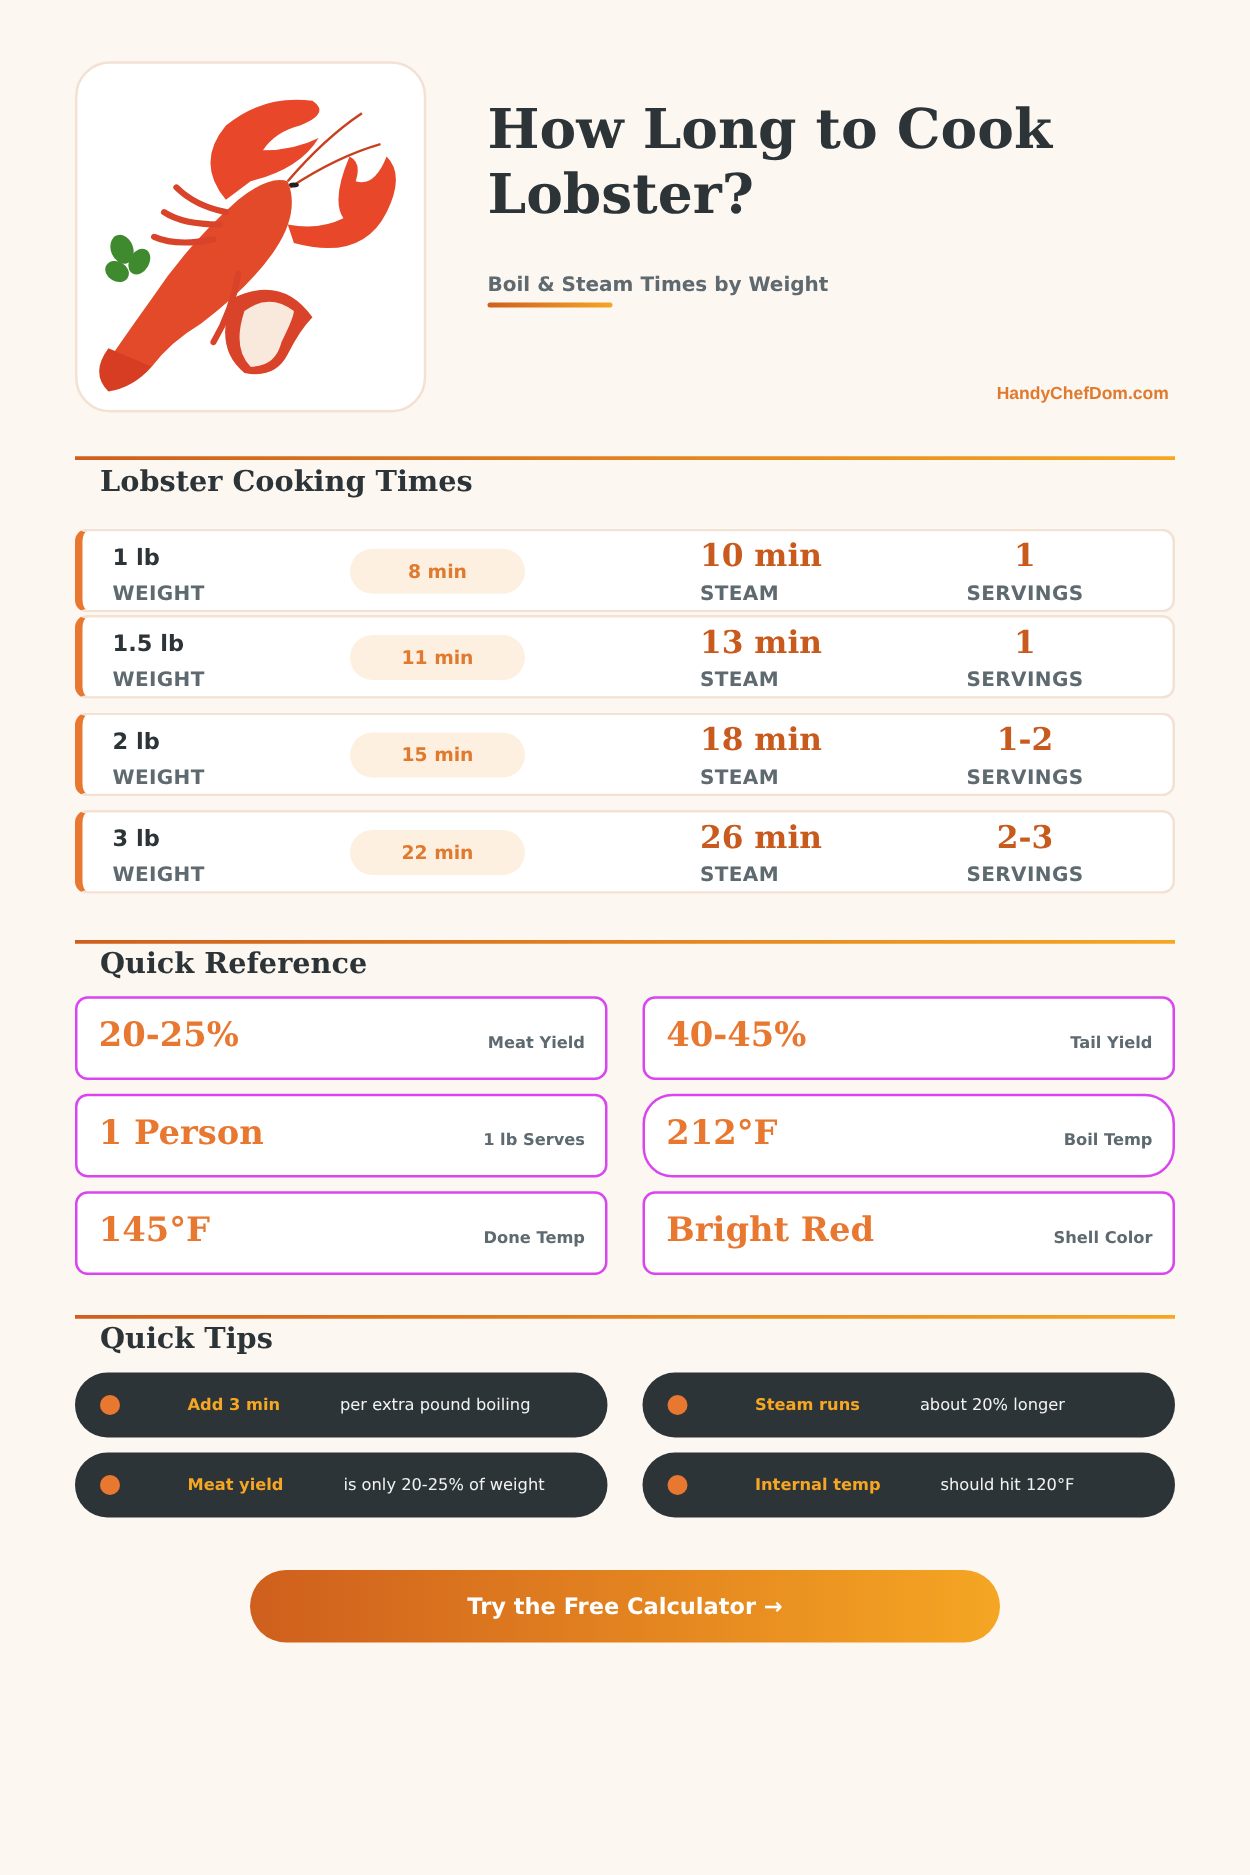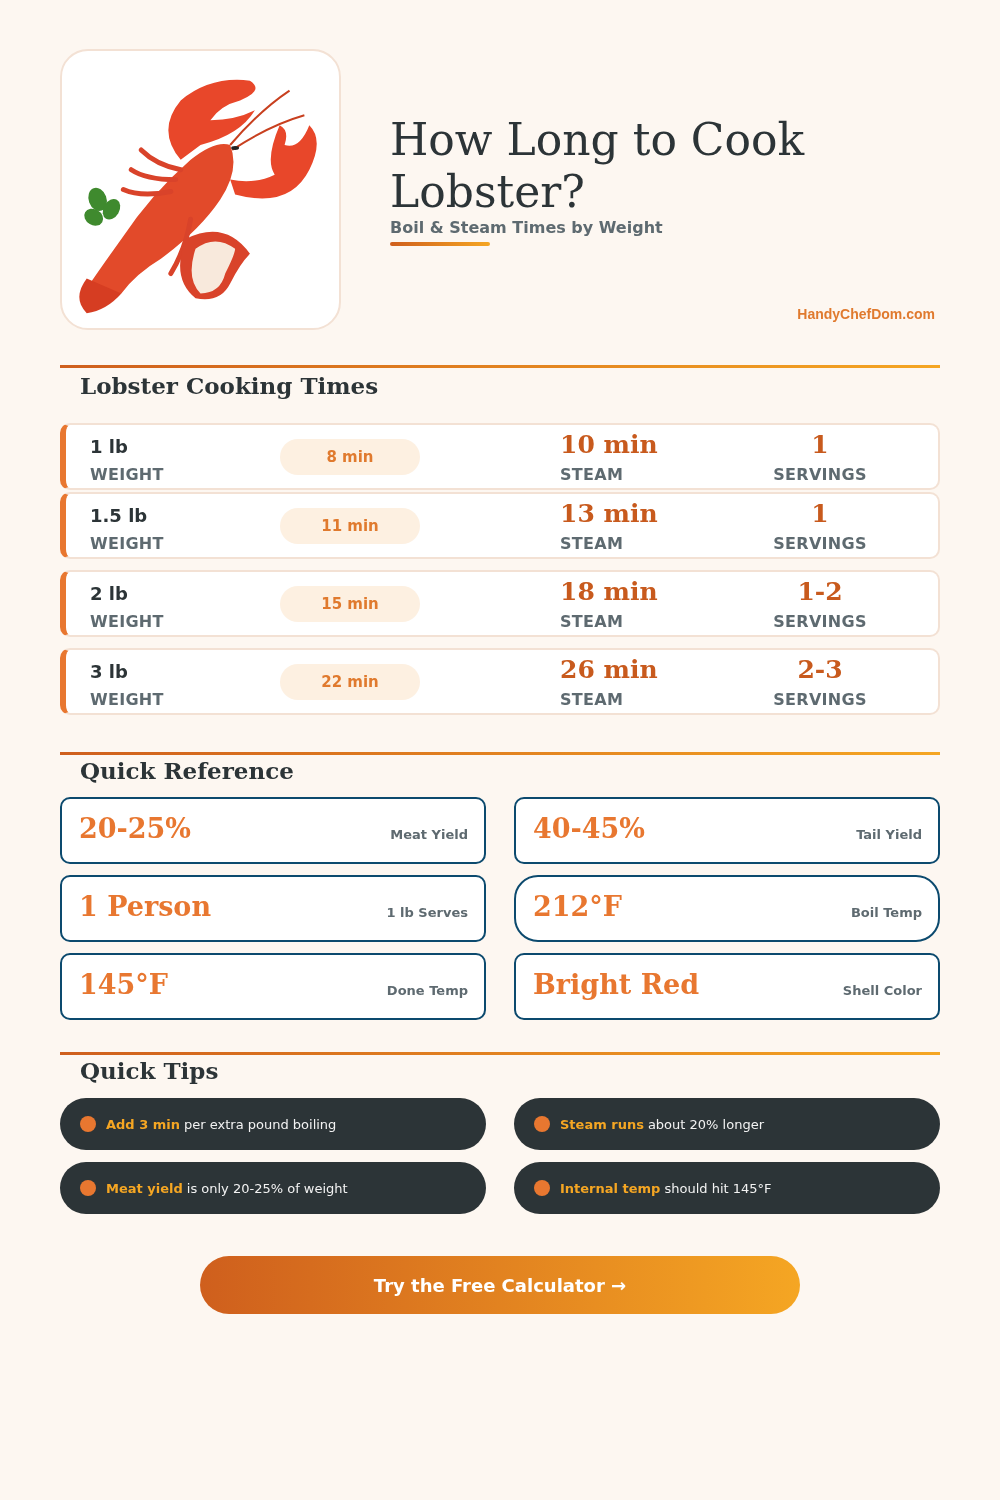--- a/index.html
+++ b/index.html
@@ -12,22 +12,22 @@
     overflow: hidden;
   }
   .hero-img {
     position: absolute; left: 60px; top: 49px; width: 281px; height: 281px;
     background: #fff; border: 2px solid #f3e1d4; border-radius: 28px;
     overflow: hidden;
   }
   .hero-img svg { width: 100%; height: 100%; display: block; }
   .title {
     position: absolute; left: 390px; top: 78px; width: 560px;
-    font-family: "DejaVu Serif", serif; font-weight: normal;
-    font-size: 44px; line-height: 52px; color: #2c3437; margin-top: 36px;
+    font-family: "DejaVu Serif", serif; font-weight: bold;
+    font-size: 44px; line-height: 52px; color: #2c3437;
   }
   .subtitle {
     position: absolute; left: 390px; top: 218px;
     font-size: 16px; font-weight: bold; color: #5e6a70;
   }
   .subtitle-bar {
     position: absolute; left: 390px; top: 242px; width: 100px; height: 4px;
     border-radius: 2px; background: linear-gradient(90deg, #cf5f1d, #f5a623);
   }
   .brand {
@@ -69,36 +69,36 @@
     font-size: 25px; color: #c85a1d;
   }
   .time-row .serv-val {
     position: absolute; left: 704px; width: 100px; top: 5px; text-align: center;
     font-family: "DejaVu Serif", serif; font-weight: bold;
     font-size: 25px; color: #c85a1d;
   }
   .time-row .serv-lbl { left: 704px; width: 100px; text-align: center; }
   .ref-card {
     position: absolute; width: 426px; height: 67px;
-    background: #fff; border: 2px solid #0c4a6e; border-radius: 10px;
+    background: #fff; border: 2px solid #d946ef; border-radius: 10px;
   }
   .ref-card .ref-val {
     position: absolute; left: 17px; top: 14px;
     font-family: "DejaVu Serif", serif; font-weight: bold;
     font-size: 27px; color: #e87730;
   }
   .ref-card .ref-lbl {
     position: absolute; right: 16px; top: 28px;
     font-size: 13px; font-weight: bold; color: #5e6a70;
   }
   .tip {
     position: absolute; width: 426px; height: 52px;
     background: #2c3437; border-radius: 26px;
     display: flex; align-items: center; padding-left: 20px;
-    font-size: 13px; color: #f2f2f2;
+    font-size: 13px; color: #f2f2f2; gap: 44px;
   }
   .tip .dot {
     width: 16px; height: 16px; border-radius: 50%;
     background: #e87730; margin-right: 10px; flex-shrink: 0;
   }
   .tip .hl { color: #f5a623; font-weight: bold; margin-right: 4px; }
   .cta {
     position: absolute; left: 200px; top: 1256px; width: 600px; height: 58px;
     border-radius: 29px; border: none;
     background: linear-gradient(90deg, #cf5f1d, #f5a623);
@@ -234,16 +234,16 @@
   <span>about 20% longer</span>
 </div>
 <div class="tip" style="left:60px; top:1162px;">
   <span class="dot"></span>
   <span class="hl">Meat yield</span>
   <span>is only 20-25% of weight</span>
 </div>
 <div class="tip" style="left:514px; top:1162px;">
   <span class="dot"></span>
   <span class="hl">Internal temp</span>
-  <span>should hit 145°F</span>
+  <span>should hit 120°F</span>
 </div>
 
 <button class="cta">Try the Free Calculator →</button>
 
 </body></html>

